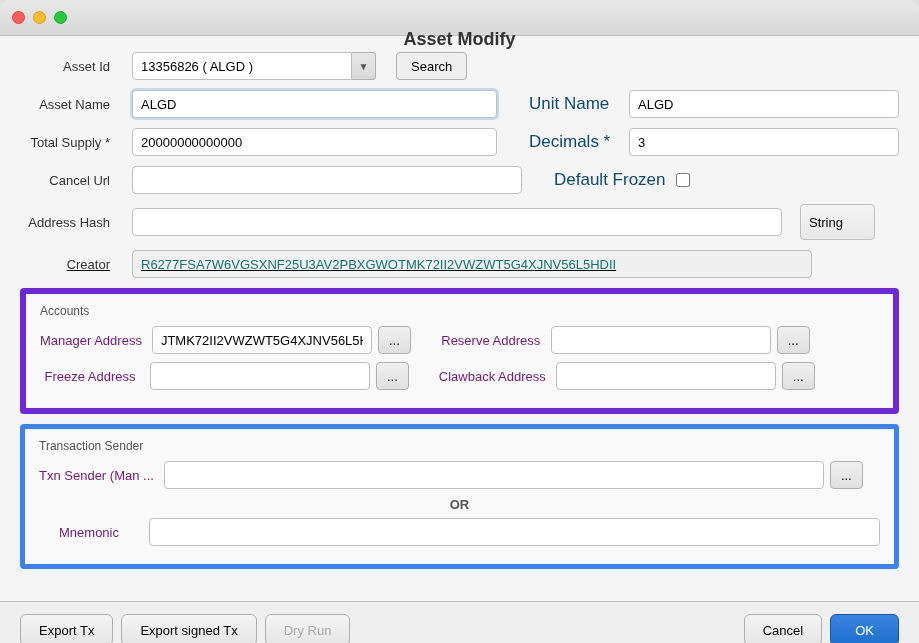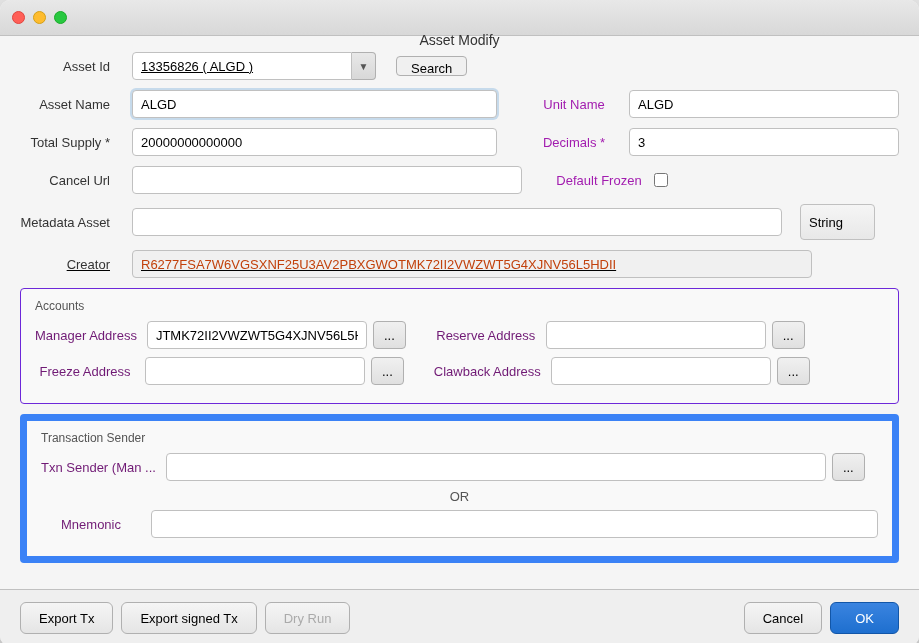--- a/index.html
+++ b/index.html
@@ -38,22 +38,22 @@
       width: 13px;
       height: 13px;
       border-radius: 50%;
       border: none;
       cursor: pointer;
     }
     .btn-close { background: #ff5f57; border: 1px solid #e0443e; }
     .btn-min { background: #febc2e; border: 1px solid #d4a017; }
     .btn-max { background: #28c840; border: 1px solid #1aab29; }
     .titlebar-title {
-      font-size: 14px;
-      font-weight: 400;
+      font-size: 18px;
+      font-weight: 700;
       color: #333;
       margin-top: 44px;
     }
     .content {
       padding: 0;
       background: #f5f5f5;
     }
     .tabs {
       display: flex;
       padding: 8px 16px 0;
@@ -133,21 +133,21 @@
     .input-mnemonic {
       width: 670px;
     }
     .search-btn {
       background: #f0f0f0;
       border: 1px solid #b0b0b0;
       border-radius: 4px;
       padding: 4px 14px;
       font-size: 13px;
       cursor: pointer;
-      height: 20px;
+      height: 28px;
       margin-left: 8px;
     }
     .dropdown-btn {
       background: linear-gradient(to bottom, #e8e8e8, #d8d8d8);
       border: 1px solid #b0b0b0;
       border-left: none;
       border-radius: 0 4px 4px 0;
       width: 24px;
       height: 28px;
       cursor: pointer;
@@ -155,33 +155,32 @@
       align-items: center;
       justify-content: center;
       font-size: 10px;
       color: #555;
     }
     .input-with-dropdown {
       display: flex;
     }
     .input-with-dropdown input {
       border-radius: 4px 0 0 4px;
-      text-decoration: underline;
     }
     .right-section {
       display: flex;
       align-items: center;
       margin-left: 20px;
       flex: 1;
     }
     .right-label {
-      font-size: 13px;
-      color: #a21caf;
+      font-size: 17px;
+      color: #0c4a6e;
       min-width: 100px;
-      text-align: center;
+      text-align: left;
       padding-right: 10px;
     }
     .checkbox-wrapper {
       display: flex;
       align-items: center;
     }
     .checkbox-wrapper input[type="checkbox"] {
       width: 14px;
       height: 14px;
     }
@@ -190,21 +189,21 @@
       background: linear-gradient(to bottom, #f5f5f5, #e8e8e8);
       border: 1px solid #c0c0c0;
       border-radius: 4px;
       padding: 4px 20px 4px 8px;
       font-size: 13px;
       height: 36px;
       cursor: pointer;
       margin-left: 6px;
     }
     .accounts-section {
-      border: 1px solid #6d28d9;
+      border: 6px solid #6d28d9;
       border-radius: 4px;
       padding: 10px 14px;
       margin-bottom: 10px;
       background: #f9f9f9;
     }
     .section-label {
       font-size: 12px;
       color: #555;
       margin-bottom: 8px;
       font-weight: 500;
@@ -213,31 +212,32 @@
       background: linear-gradient(to bottom, #f0f0f0, #e0e0e0);
       border: 1px solid #b0b0b0;
       border-radius: 4px;
       padding: 4px 10px;
       font-size: 13px;
       cursor: pointer;
       height: 28px;
       margin-left: 6px;
     }
     .txn-sender-section {
-      border: 7px solid #3b82f6;
+      border: 5px solid #3b82f6;
       border-radius: 4px;
       padding: 10px 14px;
-      margin-bottom: 10px;
+      margin-bottom: 16px;
       background: #f9f9f9;
     }
     .or-row {
       text-align: center;
       font-size: 13px;
       color: #555;
       margin: 6px 0;
+      font-weight: bold;
     }
     .footer {
       display: flex;
       align-items: center;
       padding: 12px 20px;
       background: #efefef;
       border-top: 1px solid #c0c0c0;
     }
     .footer-left {
       display: flex;
@@ -336,32 +336,32 @@
         <input type="text" class="input-asset-url" style="">
         <div class="right-section">
           <span class="right-label">Default Frozen</span>
           <div class="checkbox-wrapper">
             <input type="checkbox" style="">
           </div>
         </div>
       </div>
 
       <div class="form-row">
-        <span class="label">Metadata Asset</span>
+        <span class="label">Address Hash</span>
         <input type="text" class="input-metadata-hash" style="">
         <select class="metadata-select">
           <option>String</option>
           <option>Hex</option>
           <option>Base64</option>
         </select>
       </div>
 
       <div class="form-row" style="margin-top:4px;text-decoration:underline;">
         <span class="label">Creator</span>
-        <input type="text" class="input-creator" style="background: rgb(240, 240, 240); color: #c2410c;" value="R6277FSA7W6VGSXNF25U3AV2PBXGWOTMK72II2VWZWT5G4XJNV56L5HDII">
+        <input type="text" class="input-creator" style="background: rgb(240, 240, 240); color: #0f766e;" value="R6277FSA7W6VGSXNF25U3AV2PBXGWOTMK72II2VWZWT5G4XJNV56L5HDII">
       </div>
 
       <div class="accounts-section">
         <div class="section-label">Accounts</div>
 
         <div class="address-row">
           <span class="addr-label">Manager Address</span>
           <input type="text" class="input-address" style="width: 220px;" value="JTMK72II2VWZWT5G4XJNV56L5HDII">
           <button class="ellipsis-btn">...</button>
           <span style="min-width:30px;"></span>

